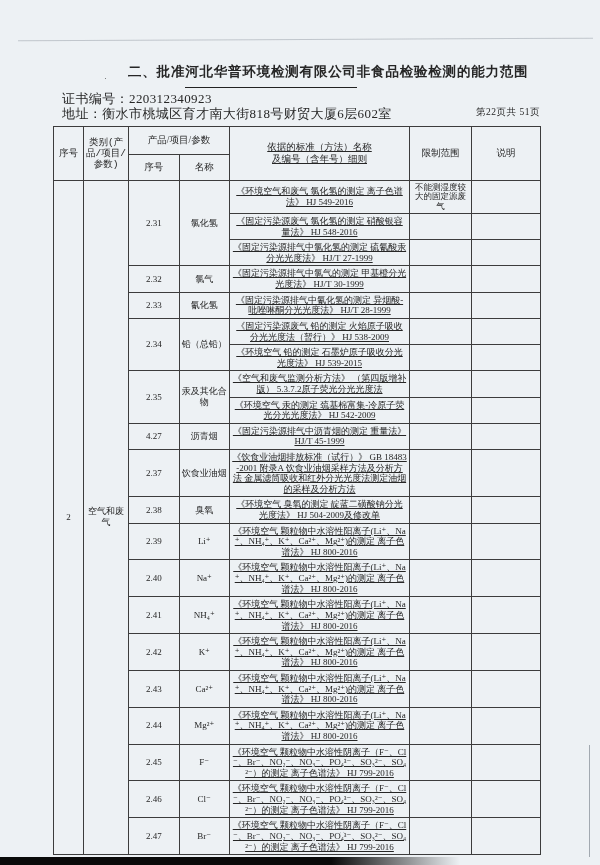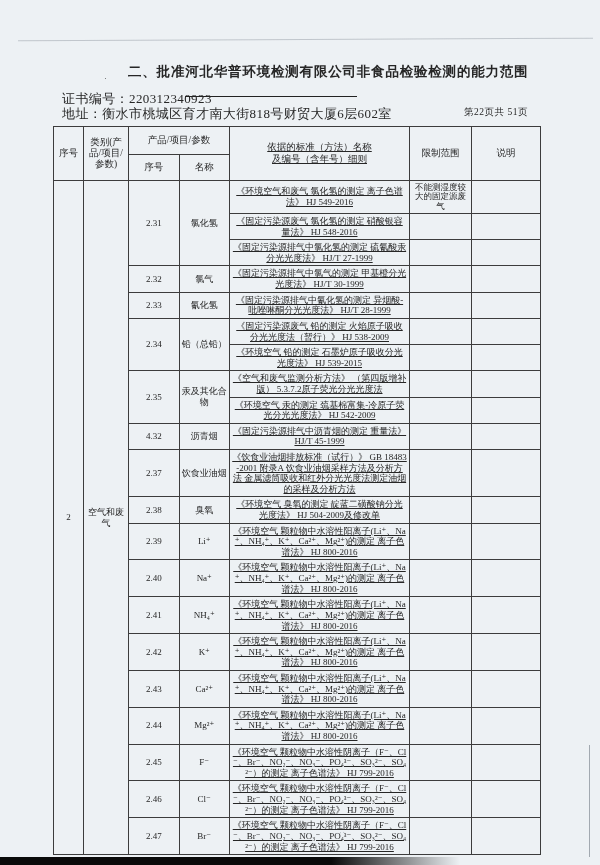--- a/index.html
+++ b/index.html
@@ -16,43 +16,43 @@
   .title-row{
     position:absolute;top:63px;left:0;width:600px;height:20px;
   }
   .title-bullet{
     position:absolute;left:104px;top:10px;font-size:9px;color:#444;
   }
   .doc-title{
     position:absolute;left:128px;top:0;
     font-size:13.5px;font-weight:bold;letter-spacing:.8px;white-space:nowrap;
   }
-  .doc-title .u{border-bottom:1px solid #222;padding-bottom:17px;}
+  .doc-title .u{border-bottom:1px solid #222;padding-bottom:8px;}
   .meta-line{position:absolute;left:62px;font-size:13px;letter-spacing:.4px;}
   .cert-line{top:90px;}
   .addr-line{top:105px;}
   .page-info{
-    position:absolute;top:106px;left:464px;font-size:9.5px;letter-spacing:.5px;
+    position:absolute;top:106px;left:476px;font-size:9.5px;letter-spacing:.5px;
   }
   table.cap{
     position:absolute;top:126px;left:53px;width:488px;
     border-collapse:collapse;table-layout:fixed;
     font-size:9px;line-height:1.18;
   }
   table.cap th,table.cap td{
     border:1px solid #3c3c3c;
     padding:2px 2px;
     text-align:center;vertical-align:middle;
     word-break:break-all;
     font-weight:normal;
   }
   table.cap{border:1.5px solid #333;}
   th.h{font-size:9.5px;}
   .col-seq{width:25px;}
-  .col-category{width:40px;}
+  .col-category{width:40px;font-family:Liberation Mono, monospace;}
   .col-no{width:50px;}
   .col-name{width:77px;}
   .col-standard{width:175px;text-decoration:underline;}
   .col-limit{width:57px;}
   .col-note{width:64px;}
   .hdr-standard{white-space:pre-line;}
   tr.hdr1{height:28px;} tr.hdr2{height:26px;}
   td.standard-cell{padding:2px 3px;margin-left:48px;}
   td.limitation-cell{font-size:8.5px;line-height:1.1;padding:1px;}
   .bottom-strip{
@@ -152,21 +152,21 @@
         <td class="col-standard standard-cell">《空气和废气监测分析方法》 （第四版增补版） 5.3.7.2原子荧光分光光度法</td>
         <td class="col-limit limitation-cell"></td>
         <td class="col-note"></td>
       </tr>
       <tr>
         <td class="col-standard standard-cell">《环境空气 汞的测定 巯基棉富集-冷原子荧光分光光度法》  HJ 542-2009</td>
         <td class="col-limit limitation-cell"></td>
         <td class="col-note"></td>
       </tr>
       <tr>
-        <td class="col-no">4.32</td>
+        <td class="col-no">4.27</td>
         <td class="col-name">沥青烟</td>
         <td class="col-standard standard-cell">《固定污染源排气中沥青烟的测定 重量法》  HJ/T 45-1999</td>
         <td class="col-limit limitation-cell"></td>
         <td class="col-note"></td>
       </tr>
       <tr>
         <td class="col-no">2.37</td>
         <td class="col-name">饮食业油烟</td>
         <td class="col-standard standard-cell">《饮食业油烟排放标准（试行）》  GB 18483-2001 附录A 饮食业油烟采样方法及分析方法 金属滤筒吸收和红外分光光度法测定油烟的采样及分析方法</td>
         <td class="col-limit limitation-cell"></td>

